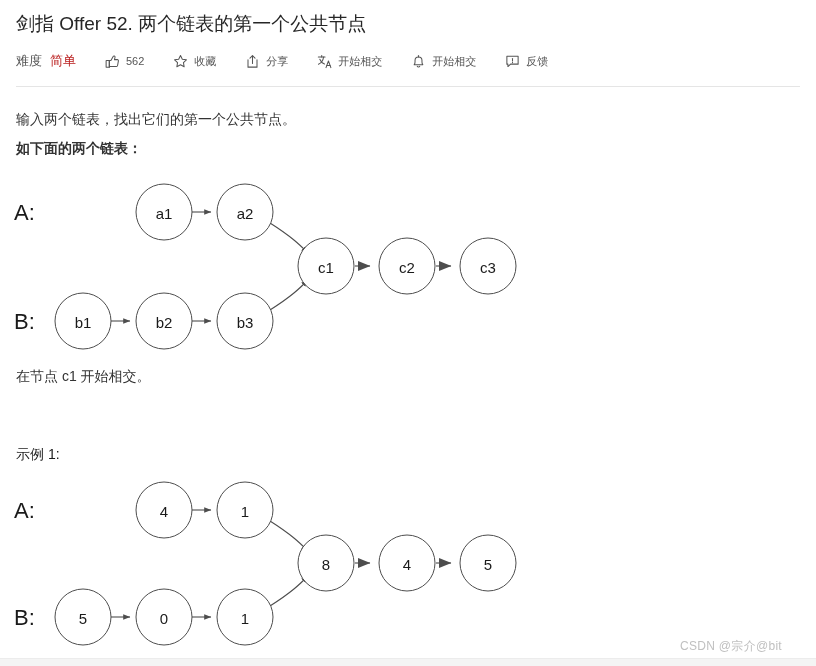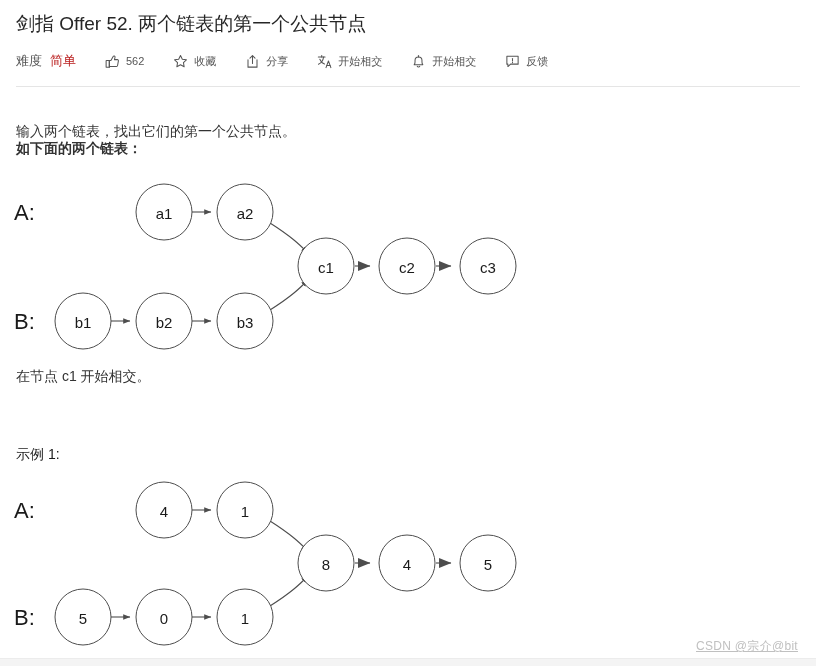--- a/index.html
+++ b/index.html
@@ -84,21 +84,21 @@
   
   .content { position: absolute; left: 0; top: 0; width: 816px; }
   .para {
     position: absolute;
     left: 16px;
     font-size: 14px;
     line-height: 22px;
     color: #333333;
     white-space: nowrap;
   }
-  .para-intro { top: 120px; text-align: right; }
+  .para-intro { top: 108px; text-align: right; }
   .para-asfollows { top: 137px; font-weight: bold; }
   .para-intersect { top: 365px; }
   .example-heading {
     position: absolute;
     left: 16px;
     top: 443px;
     font-size: 14px;
     line-height: 22px;
     font-weight: normal;
     color: #1a1a1a;
@@ -140,27 +140,26 @@
   }
   .edge-grey {
     stroke: #9b9b9b;
     stroke-width: 2;
     fill: none;
   }
 
   
   .watermark {
     position: absolute;
-    right: 18px;
+    right: 34px;
     top: 638px;
     font-size: 12px;
     color: #c0c0c0;
     letter-spacing: 0.3px;
     white-space: nowrap;
-    text-decoration: underline;
   }
   .bottom-strip {
     position: absolute;
     left: 0;
     top: 658px;
     width: 816px;
     height: 8px;
     background: #f4f4f4;
     border-top: 1px solid #ececec;
   }

